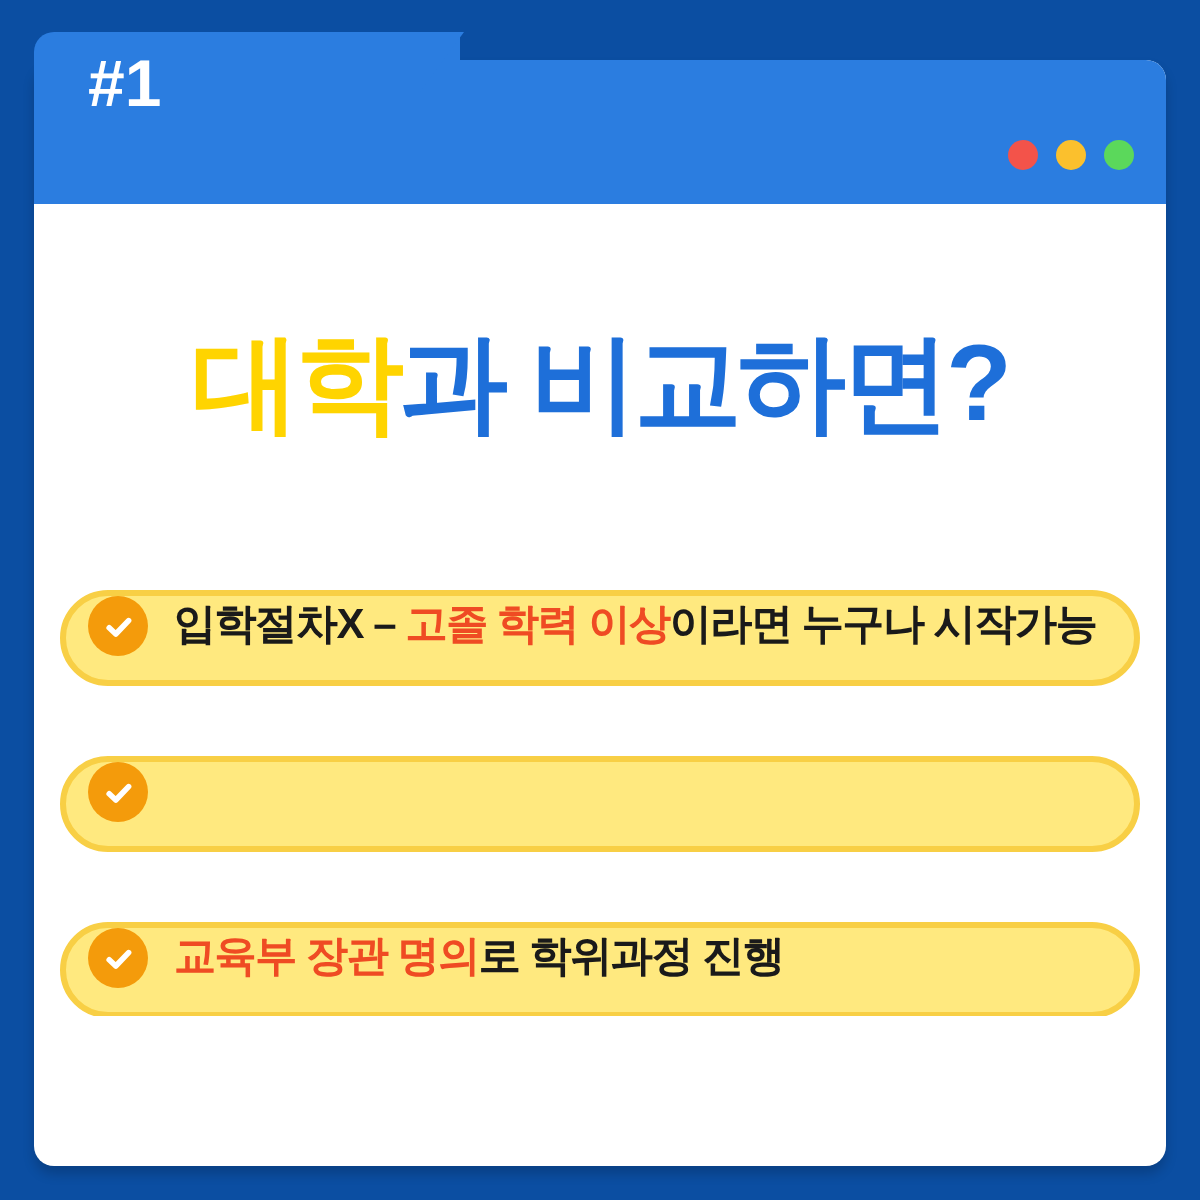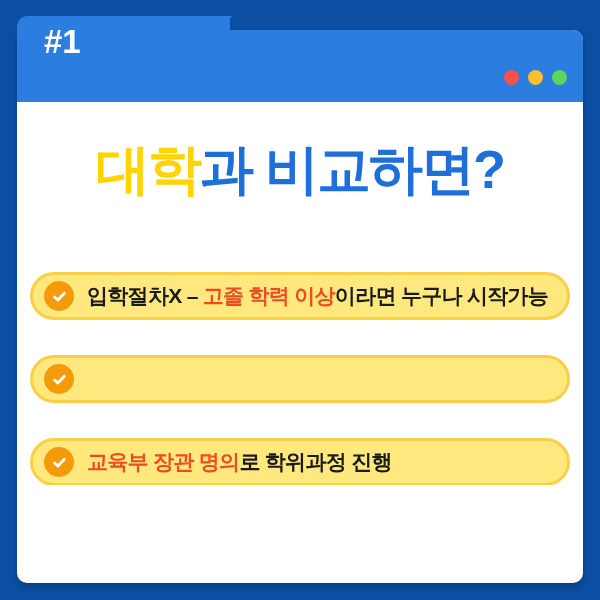--- a/index.html
+++ b/index.html
@@ -105,21 +105,21 @@
     border-radius: 50%;
   }
   .dot-red    { background: #F3534A; }
   .dot-yellow { background: #FBC02D; }
   .dot-green  { background: #5BD85B; }
 
   
   .window-body {
     position: absolute;
     left: 0;
-    top: 61px;
+    top: 84px;
     width: 566px;
     height: 394px;
     background: #ffffff;
     border-bottom-left-radius: 10px;
     border-bottom-right-radius: 10px;
     overflow: hidden;
   }
 
   
   .headline {
@@ -140,21 +140,21 @@
   
   .pill-list {
     position: absolute;
     left: 13px;
     top: 181px;
     width: 540px;
   }
   .pill {
     position: relative;
     display: flex;
-    align-items: center;
+    align-items: flex-start;
     height: 48px;
     margin-bottom: 35px;
     background: #FFE97F;
     border: 3px solid #F8CF45;
     border-radius: 26px;
     box-sizing: border-box;
     padding-left: 11px;
   }
   .pill:last-child { margin-bottom: 0; }
 

